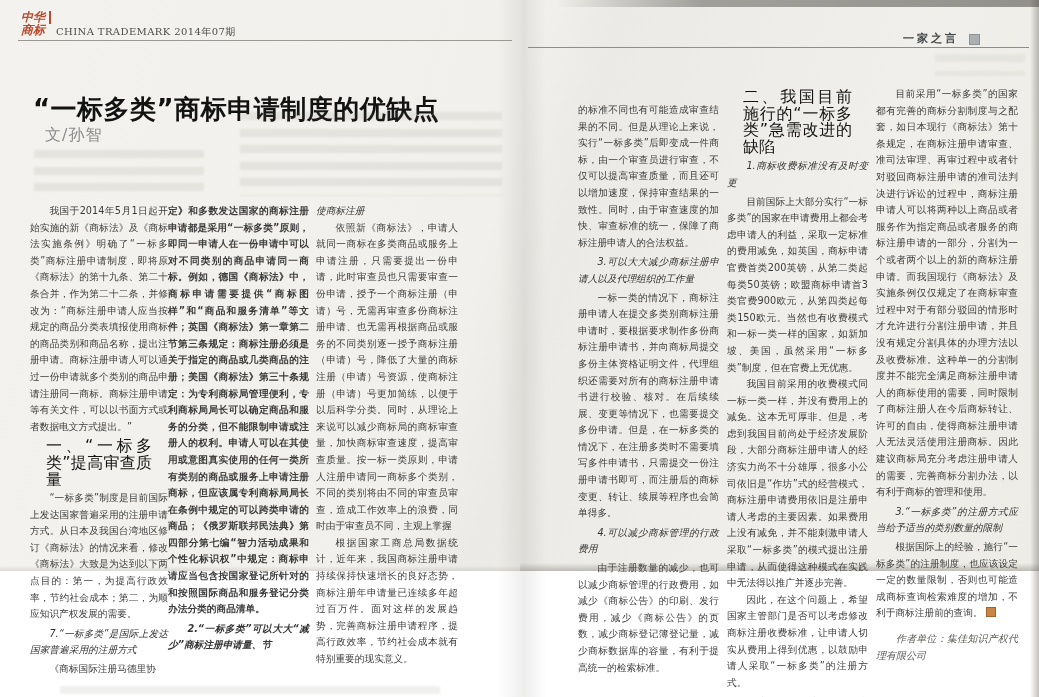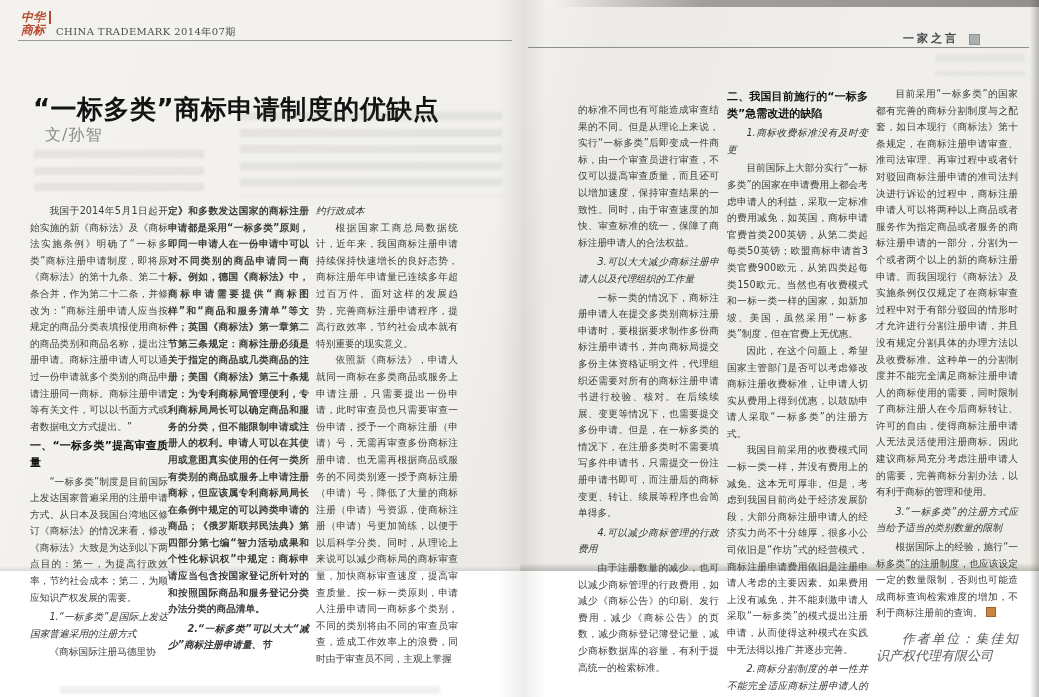--- a/index.html
+++ b/index.html
@@ -22,24 +22,24 @@
   .rule-right{position:absolute;left:528px;top:47px;width:501px;height:1px;background:#8f8f8a;}
   
   .title{position:absolute;left:33px;top:76px;font-size:26px;font-weight:bold;color:#121212;
     letter-spacing:0.5px;margin-top:16px;}
   .byline{position:absolute;left:45px;top:125px;font-size:16px;color:#8b8b8b;letter-spacing:1px;}
   
   .col{position:absolute;font-size:9.7px;line-height:16.6px;color:#3c3c3c;text-align:justify;}
   .col p{margin:0;}
   .col p.body{text-indent:2em;}
   .col p.cont{text-indent:0;}
-  .col p.head{font-weight:bold;color:#141414;font-size:11px;margin:3px 0 2px;text-indent:0;}
+  .col p.head{font-weight:normal;color:#141414;font-size:16px;margin:3px 16px 2px;text-indent:0;}
   .col p.sub{font-style:italic;color:#343434;text-indent:2em;margin:3px 0 2px;}
   .col p.subcont{font-style:italic;color:#343434;text-indent:0;}
-  .col p.note{font-style:italic;font-size:13px;color:#5a5a58;margin-top:9px;text-indent:2em;}
+  .col p.note{font-style:italic;font-size:10px;color:#5a5a58;margin-top:9px;text-indent:2em;}
   .endmark{display:inline-block;width:8px;height:8px;background:#c98544;border:1px solid #a3622b;
     vertical-align:-1px;margin-left:3px;}
   #col-left1{left:30px;top:203px;width:138px;}
   #col-left2{left:168px;top:203px;width:141px;font-weight:bold;}
   #col-left3{left:316px;top:203px;width:142px;}
   #col-right1{left:578px;top:86px;width:141px;margin-top:16px;}
   #col-right2{left:727px;top:86px;width:141px;}
   #col-right3{left:876px;top:86px;width:142px;}
   
   .gutter{position:absolute;left:498px;top:0;width:48px;height:697px;pointer-events:none;
@@ -76,45 +76,45 @@
   <div class="section-square"></div>
   <div class="rule-right"></div>
 
   <div class="title">“一标多类”商标申请制度的优缺点</div>
   <div class="byline">文/孙智</div>
 
   <div class="col" id="col-left1">
       <p class="body">我国于2014年5月1日起开始实施的新《商标法》及《商标法实施条例》明确了“一标多类”商标注册申请制度，即将原《商标法》的第十九条、第二十条合并，作为第二十二条，并修改为：“商标注册申请人应当按规定的商品分类表填报使用商标的商品类别和商品名称，提出注册申请。商标注册申请人可以通过一份申请就多个类别的商品申请注册同一商标。商标注册申请等有关文件，可以以书面方式或者数据电文方式提出。”</p>
       <p class="head">一、“一标多类”提高审查质量</p>
       <p class="body">“一标多类”制度是目前国际上发达国家普遍采用的注册申请方式。从日本及我国台湾地区修订《商标法》的情况来看，修改《商标法》大致是为达到以下两点目的：第一，为提高行政效率，节约社会成本；第二，为顺应知识产权发展的需要。</p>
-      <p class="sub">1.“一标多类”是国际上发达国家普遍采用的注册方式</p>
+      <p class="sub">7.“一标多类”是国际上发达国家普遍采用的注册方式</p>
       <p class="body">《商标国际注册马德里协</p>
     </div>
   <div class="col" id="col-left2">
       <p class="cont">定》和多数发达国家的商标注册申请都是采用“一标多类”原则，即同一申请人在一份申请中可以对不同类别的商品申请同一商标。例如，德国《商标法》中，商标申请需要提供“商标图样”和“商品和服务清单”等文件；英国《商标法》第一章第二节第三条规定：商标注册必须是关于指定的商品或几类商品的注册；美国《商标法》第三十条规定：为专利商标局管理便利，专利商标局局长可以确定商品和服务的分类，但不能限制申请或注册人的权利。申请人可以在其使用或意图真实使用的任何一类所有类别的商品或服务上申请注册商标，但应该属专利商标局局长在条例中规定的可以跨类申请的商品；《俄罗斯联邦民法典》第四部分第七编“智力活动成果和个性化标识权”中规定：商标申请应当包含按国家登记所针对的和按照国际商品和服务登记分类办法分类的商品清单。</p>
       <p class="sub">2.“一标多类”可以大大“减少”商标注册申请量、节</p>
     </div>
   <div class="col" id="col-left3">
-      <p class="subcont">约行政成本</p>
+      <p class="subcont">使商标注册</p>
+      <p class="body">依照新《商标法》，申请人就同一商标在多类商品或服务上申请注册，只需要提出一份申请，此时审查员也只需要审查一份申请，授予一个商标注册（申请）号，无需再审查多份商标注册申请、也无需再根据商品或服务的不同类别逐一授予商标注册（申请）号，降低了大量的商标注册（申请）号资源，使商标注册（申请）号更加简练，以便于以后科学分类。同时，从理论上来说可以减少商标局的商标审查量，加快商标审查速度，提高审查质量。按一标一类原则，申请人注册申请同一商标多个类别，不同的类别将由不同的审查员审查，造成工作效率上的浪费，同时由于审查员不同，主观上掌握</p>
       <p class="body">根据国家工商总局数据统计，近年来，我国商标注册申请持续保持快速增长的良好态势，商标注册年申请量已连续多年超过百万件。面对这样的发展趋势，完善商标注册申请程序，提高行政效率，节约社会成本就有特别重要的现实意义。</p>
-      <p class="body">依照新《商标法》，申请人就同一商标在多类商品或服务上申请注册，只需要提出一份申请，此时审查员也只需要审查一份申请，授予一个商标注册（申请）号，无需再审查多份商标注册申请、也无需再根据商品或服务的不同类别逐一授予商标注册（申请）号，降低了大量的商标注册（申请）号资源，使商标注册（申请）号更加简练，以便于以后科学分类。同时，从理论上来说可以减少商标局的商标审查量，加快商标审查速度，提高审查质量。按一标一类原则，申请人注册申请同一商标多个类别，不同的类别将由不同的审查员审查，造成工作效率上的浪费，同时由于审查员不同，主观上掌握</p>
     </div>
   <div class="col" id="col-right1">
       <p class="cont">的标准不同也有可能造成审查结果的不同。但是从理论上来说，实行“一标多类”后即变成一件商标，由一个审查员进行审查，不仅可以提高审查质量，而且还可以增加速度，保持审查结果的一致性。同时，由于审查速度的加快、审查标准的统一，保障了商标注册申请人的合法权益。</p>
       <p class="sub">3.可以大大减少商标注册申请人以及代理组织的工作量</p>
       <p class="body">一标一类的情况下，商标注册申请人在提交多类别商标注册申请时，要根据要求制作多份商标注册申请书，并向商标局提交多份主体资格证明文件，代理组织还需要对所有的商标注册申请书进行校验、核对。在后续续展、变更等情况下，也需要提交多份申请。但是，在一标多类的情况下，在注册多类时不需要填写多件申请书，只需提交一份注册申请书即可，而注册后的商标变更、转让、续展等程序也会简单得多。</p>
       <p class="sub">4.可以减少商标管理的行政费用</p>
       <p class="body">由于注册数量的减少，也可以减少商标管理的行政费用，如减少《商标公告》的印刷、发行费用，减少《商标公告》的页数，减少商标登记簿登记量，减少商标数据库的容量，有利于提高统一的检索标准。</p>
     </div>
   <div class="col" id="col-right2">
       <p class="head">二、我国目前施行的“一标多类”急需改进的缺陷</p>
       <p class="sub">1.商标收费标准没有及时变更</p>
       <p class="body">目前国际上大部分实行“一标多类”的国家在申请费用上都会考虑申请人的利益，采取一定标准的费用减免，如英国，商标申请官费首类200英镑，从第二类起每类50英镑；欧盟商标申请首3类官费900欧元，从第四类起每类150欧元。当然也有收费模式和一标一类一样的国家，如新加坡、美国，虽然采用“一标多类”制度，但在官费上无优惠。</p>
+      <p class="body">我国目前采用的收费模式同一标一类一样，并没有费用上的减免。这本无可厚非。但是，考虑到我国目前尚处于经济发展阶段，大部分商标注册申请人的经济实力尚不十分雄厚，很多小公司依旧是“作坊”式的经营模式，商标注册申请费用依旧是注册申请人考虑的主要因素。如果费用上没有减免，并不能刺激申请人采取“一标多类”的模式提出注册申请，从而使得这种模式在实践中无法得以推广并逐步完善。</p>
       <p class="body">因此，在这个问题上，希望国家主管部门是否可以考虑修改商标注册收费标准，让申请人切实从费用上得到优惠，以鼓励申请人采取“一标多类”的注册方式。</p>
-      <p class="body">我国目前采用的收费模式同一标一类一样，并没有费用上的减免。这本无可厚非。但是，考虑到我国目前尚处于经济发展阶段，大部分商标注册申请人的经济实力尚不十分雄厚，很多小公司依旧是“作坊”式的经营模式，商标注册申请费用依旧是注册申请人考虑的主要因素。如果费用上没有减免，并不能刺激申请人采取“一标多类”的模式提出注册申请，从而使得这种模式在实践中无法得以推广并逐步完善。</p>
       <p class="sub">2.商标分割制度的单一性并不能完全适应商标注册申请人的需要</p>
     </div>
   <div class="col" id="col-right3">
       <p class="body">目前采用“一标多类”的国家都有完善的商标分割制度与之配套，如日本现行《商标法》第十条规定，在商标注册申请审查、准司法审理、再审过程中或者针对驳回商标注册申请的准司法判决进行诉讼的过程中，商标注册申请人可以将两种以上商品或者服务作为指定商品或者服务的商标注册申请的一部分，分割为一个或者两个以上的新的商标注册申请。而我国现行《商标法》及实施条例仅仅规定了在商标审查过程中对于有部分驳回的情形时才允许进行分割注册申请，并且没有规定分割具体的办理方法以及收费标准。这种单一的分割制度并不能完全满足商标注册申请人的商标使用的需要，同时限制了商标注册人在今后商标转让、许可的自由，使得商标注册申请人无法灵活使用注册商标。因此建议商标局充分考虑注册申请人的需要，完善商标分割办法，以有利于商标的管理和使用。</p>
       <p class="sub">3.“一标多类”的注册方式应当给予适当的类别数量的限制</p>
       <p class="body">根据国际上的经验，施行“一标多类”的注册制度，也应该设定一定的数量限制，否则也可能造成商标查询检索难度的增加，不利于商标注册前的查询。<span class="endmark"></span></p>
       <p class="note">作者单位：集佳知识产权代理有限公司</p>
     </div>
 
   <div class="gutter"></div>

